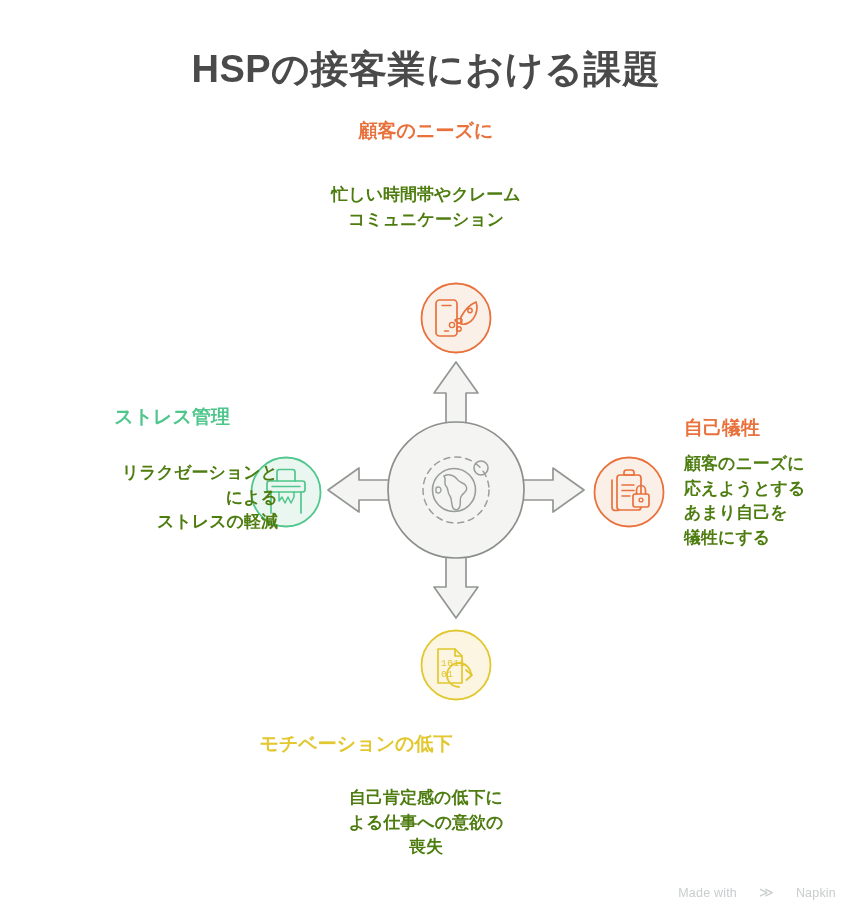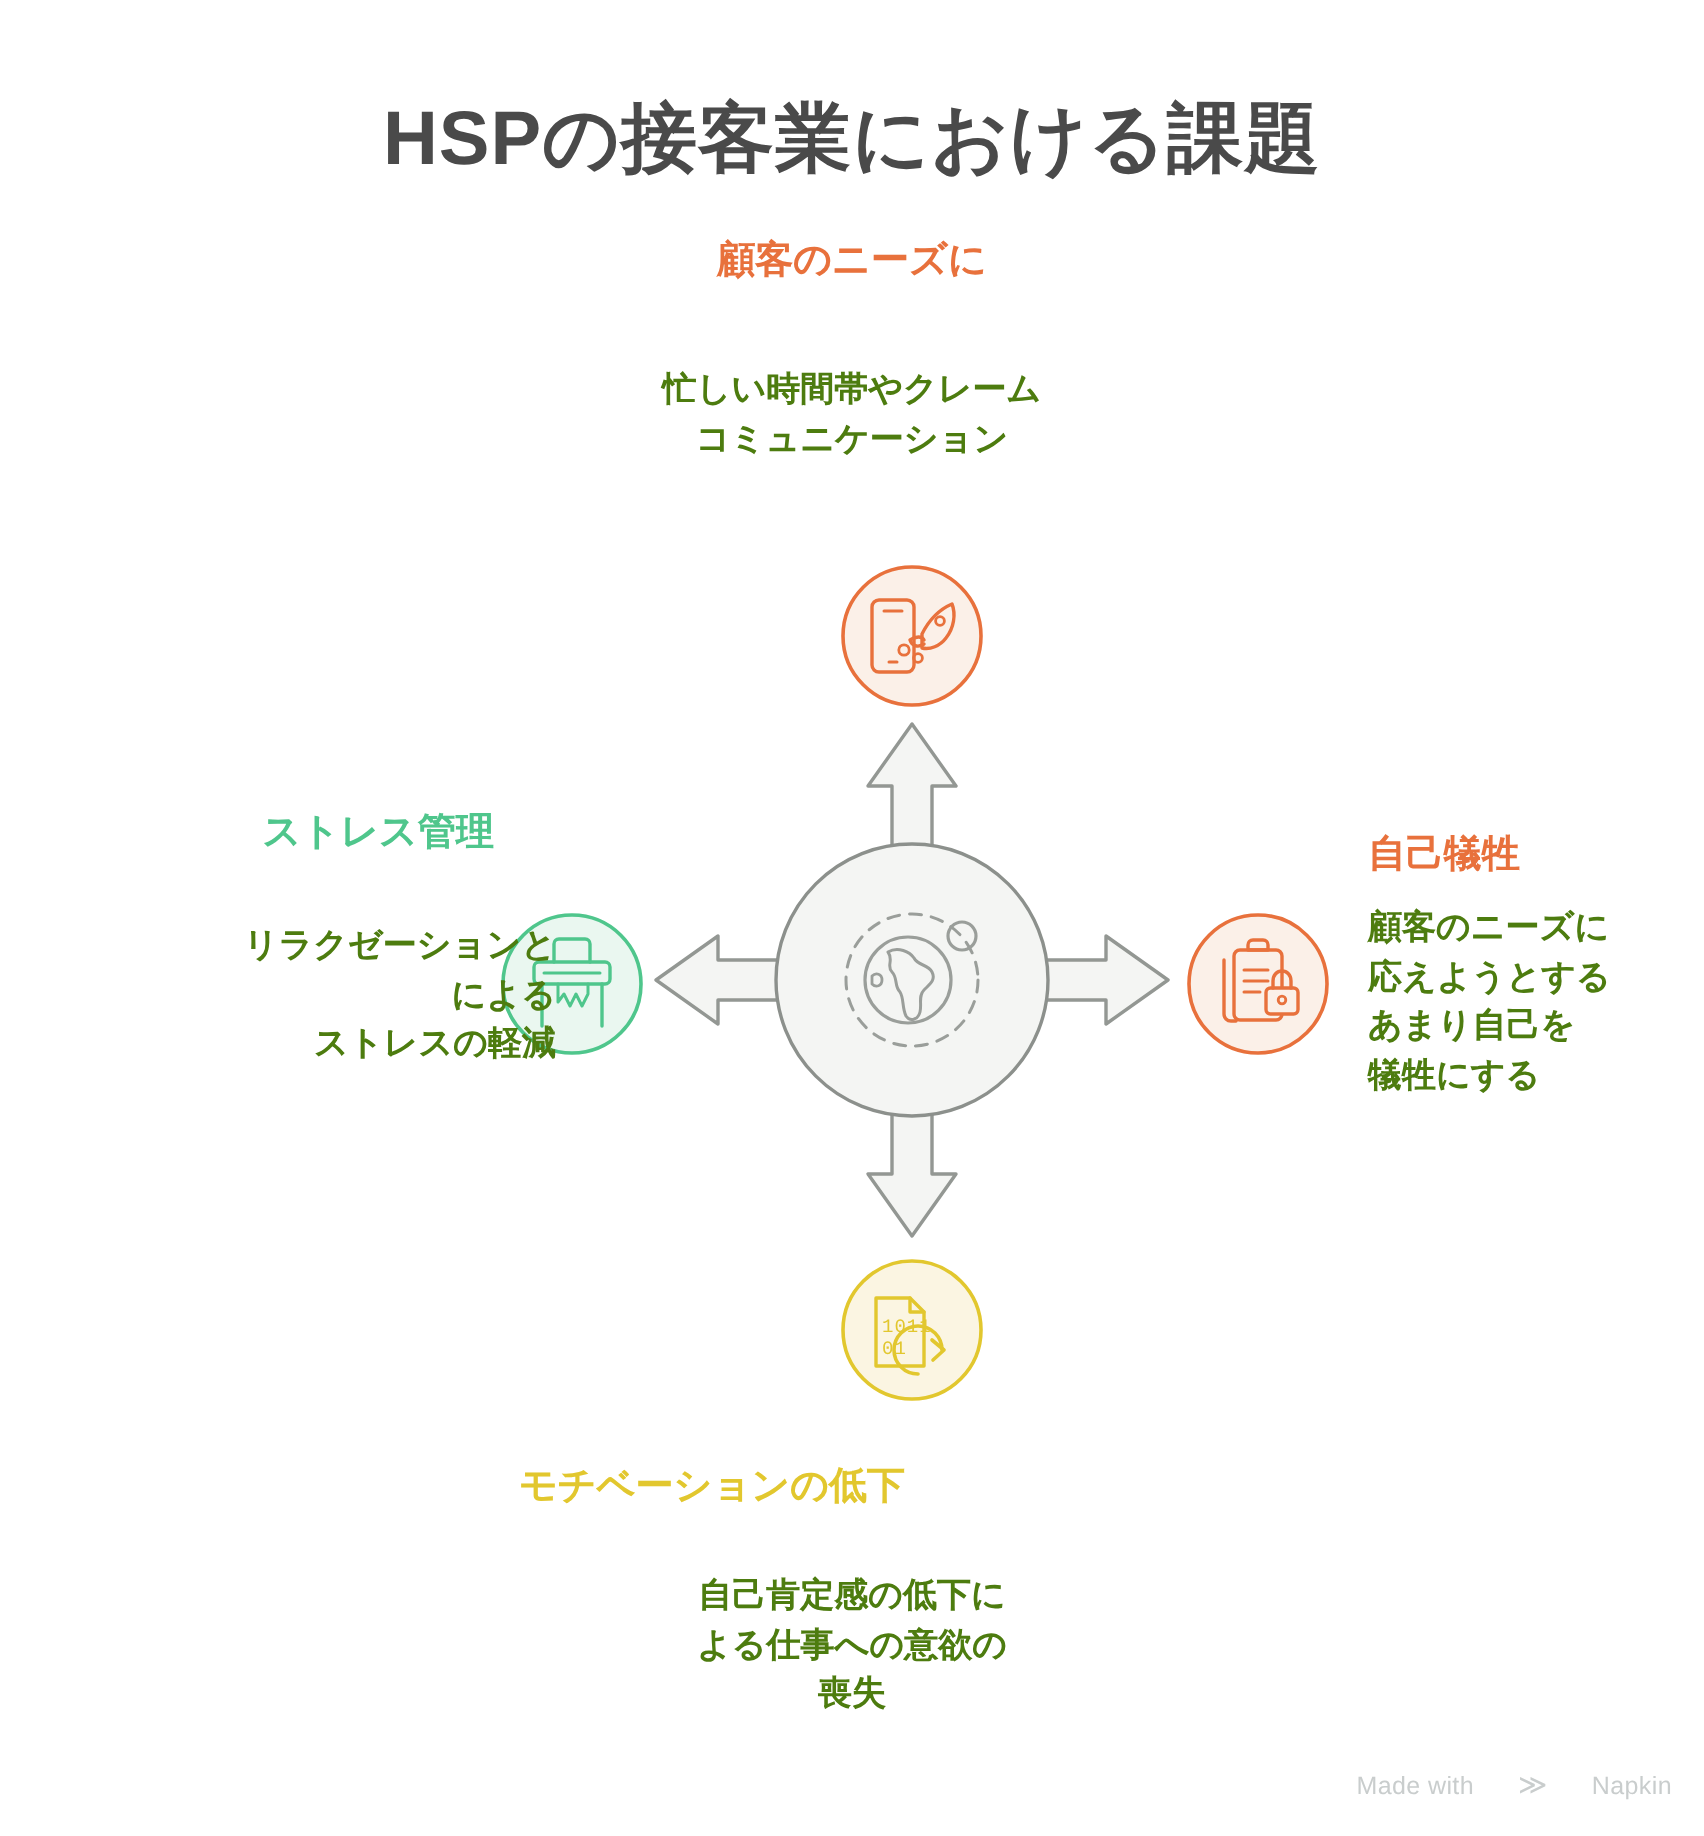--- a/index.html
+++ b/index.html
@@ -79,21 +79,20 @@
   }
 
   
   .left-heading {
     position: absolute;
     top: 404px;
     left: 0px;
     width: 230px;
     text-align: right;
     color: #4FC68C;
-    padding-left: 17px;
   }
   .left-body {
     position: absolute;
     top: 461px;
     left: 0px;
     width: 230px;
     text-align: right;
     padding-left: 48px;
   }
 

